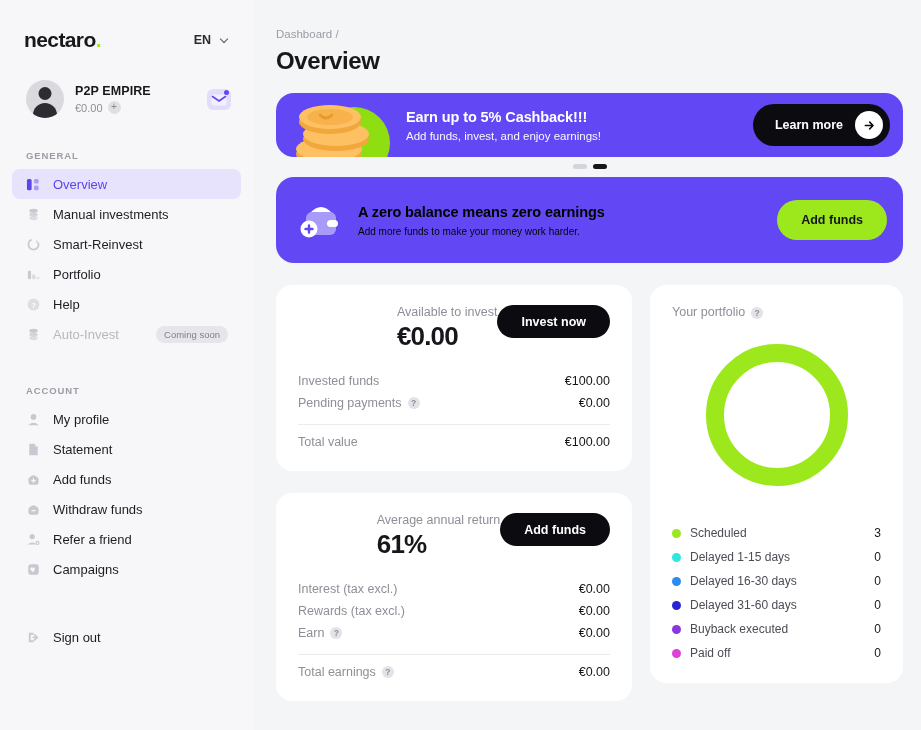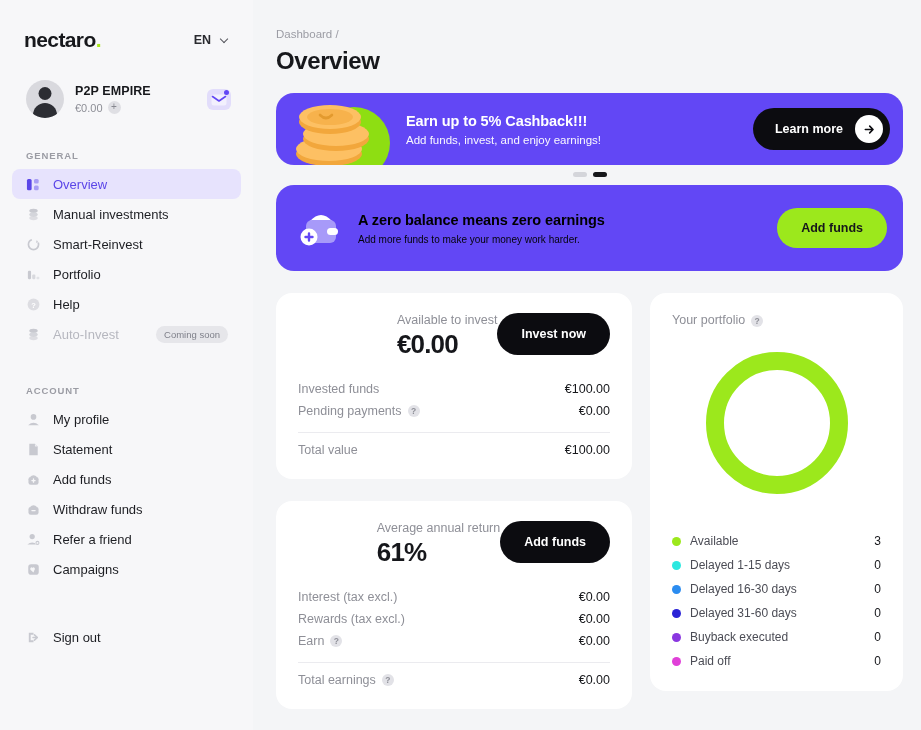--- a/index.html
+++ b/index.html
@@ -111,21 +111,21 @@
     flex: 1; height: 730px; padding: 28px 18px 0 23px; overflow: hidden;
   }
   .crumb { font-size: 11.5px; color: #9b9ca4; }
   .page-title {
     font-size: 24px; font-weight: 700; color: #17181c;
     letter-spacing: -0.4px; margin-top: 7px;
   }
 
   
   .promo {
-    margin-top: 18px; height: 72px; border-radius: 18px;
+    margin-top: 18px; height: 64px; border-radius: 18px;
     background: #6247f5; position: relative; overflow: hidden;
     display: flex; align-items: center;
   }
   .coins { position: absolute; left: 8px; top: -2px; width: 130px; height: 76px; }
   .promo-text { margin-left: 130px; color: #fff; }
   .promo-h {
     font-size: 14.5px; font-weight: 700; letter-spacing: -0.1px;
   }
   .promo-s { font-size: 11.5px; margin-top: 5px; opacity: 0.96; }
   .learn {
@@ -170,21 +170,21 @@
   .card {
     background: #fff; border-radius: 16px; padding: 20px 22px 18px 22px;
   }
   .card-head { display: flex; align-items: flex-start; justify-content: flex-end; }
   .card-k { font-size: 12.5px; color: #8e8f97; }
   .card-v {
     font-size: 26px; font-weight: 700; color: #16171b;
     letter-spacing: -0.8px; margin-top: 2px;
   }
   .black-btn {
-    height: 42px; background: #0c0c10; color: #fff; border: none;
+    height: 33px; background: #0c0c10; color: #fff; border: none;
     border-radius: 21px; padding: 0 24px; font-size: 12.5px; font-weight: 700;
     cursor: pointer; font-family: inherit; white-space: nowrap;
   }
   .rows { margin-top: 18px; }
   .row {
     display: flex; align-items: center; justify-content: space-between;
     font-size: 12.5px; padding: 4px 0;
   }
   .row .lbl { color: #8e8f97; display: flex; align-items: center; gap: 6px; }
   .row .val { color: #16171b; }
@@ -512,21 +512,21 @@
             <span class="qmark">?</span>
           </div>
           <div class="donut">
             <svg width="160" height="160" viewBox="0 0 160 160" id="donut-svg">
                 <circle cx="80" cy="80" r="62" fill="none" stroke="#9ce81c" stroke-width="18"></circle>
               </svg>
           </div>
           <div class="legend" id="portfolio-legend">
               <div class="leg">
                 <span class="sw" style="background: rgb(156, 232, 28);"></span>
-                <span class="nm">Available</span>
+                <span class="nm">Scheduled</span>
                 <span class="ct">3</span>
               </div>
               <div class="leg">
                 <span class="sw" style="background: rgb(44, 232, 224);"></span>
                 <span class="nm">Delayed 1-15 days</span>
                 <span class="ct">0</span>
               </div>
               <div class="leg">
                 <span class="sw" style="background: rgb(43, 140, 240);"></span>
                 <span class="nm">Delayed 16-30 days</span>

